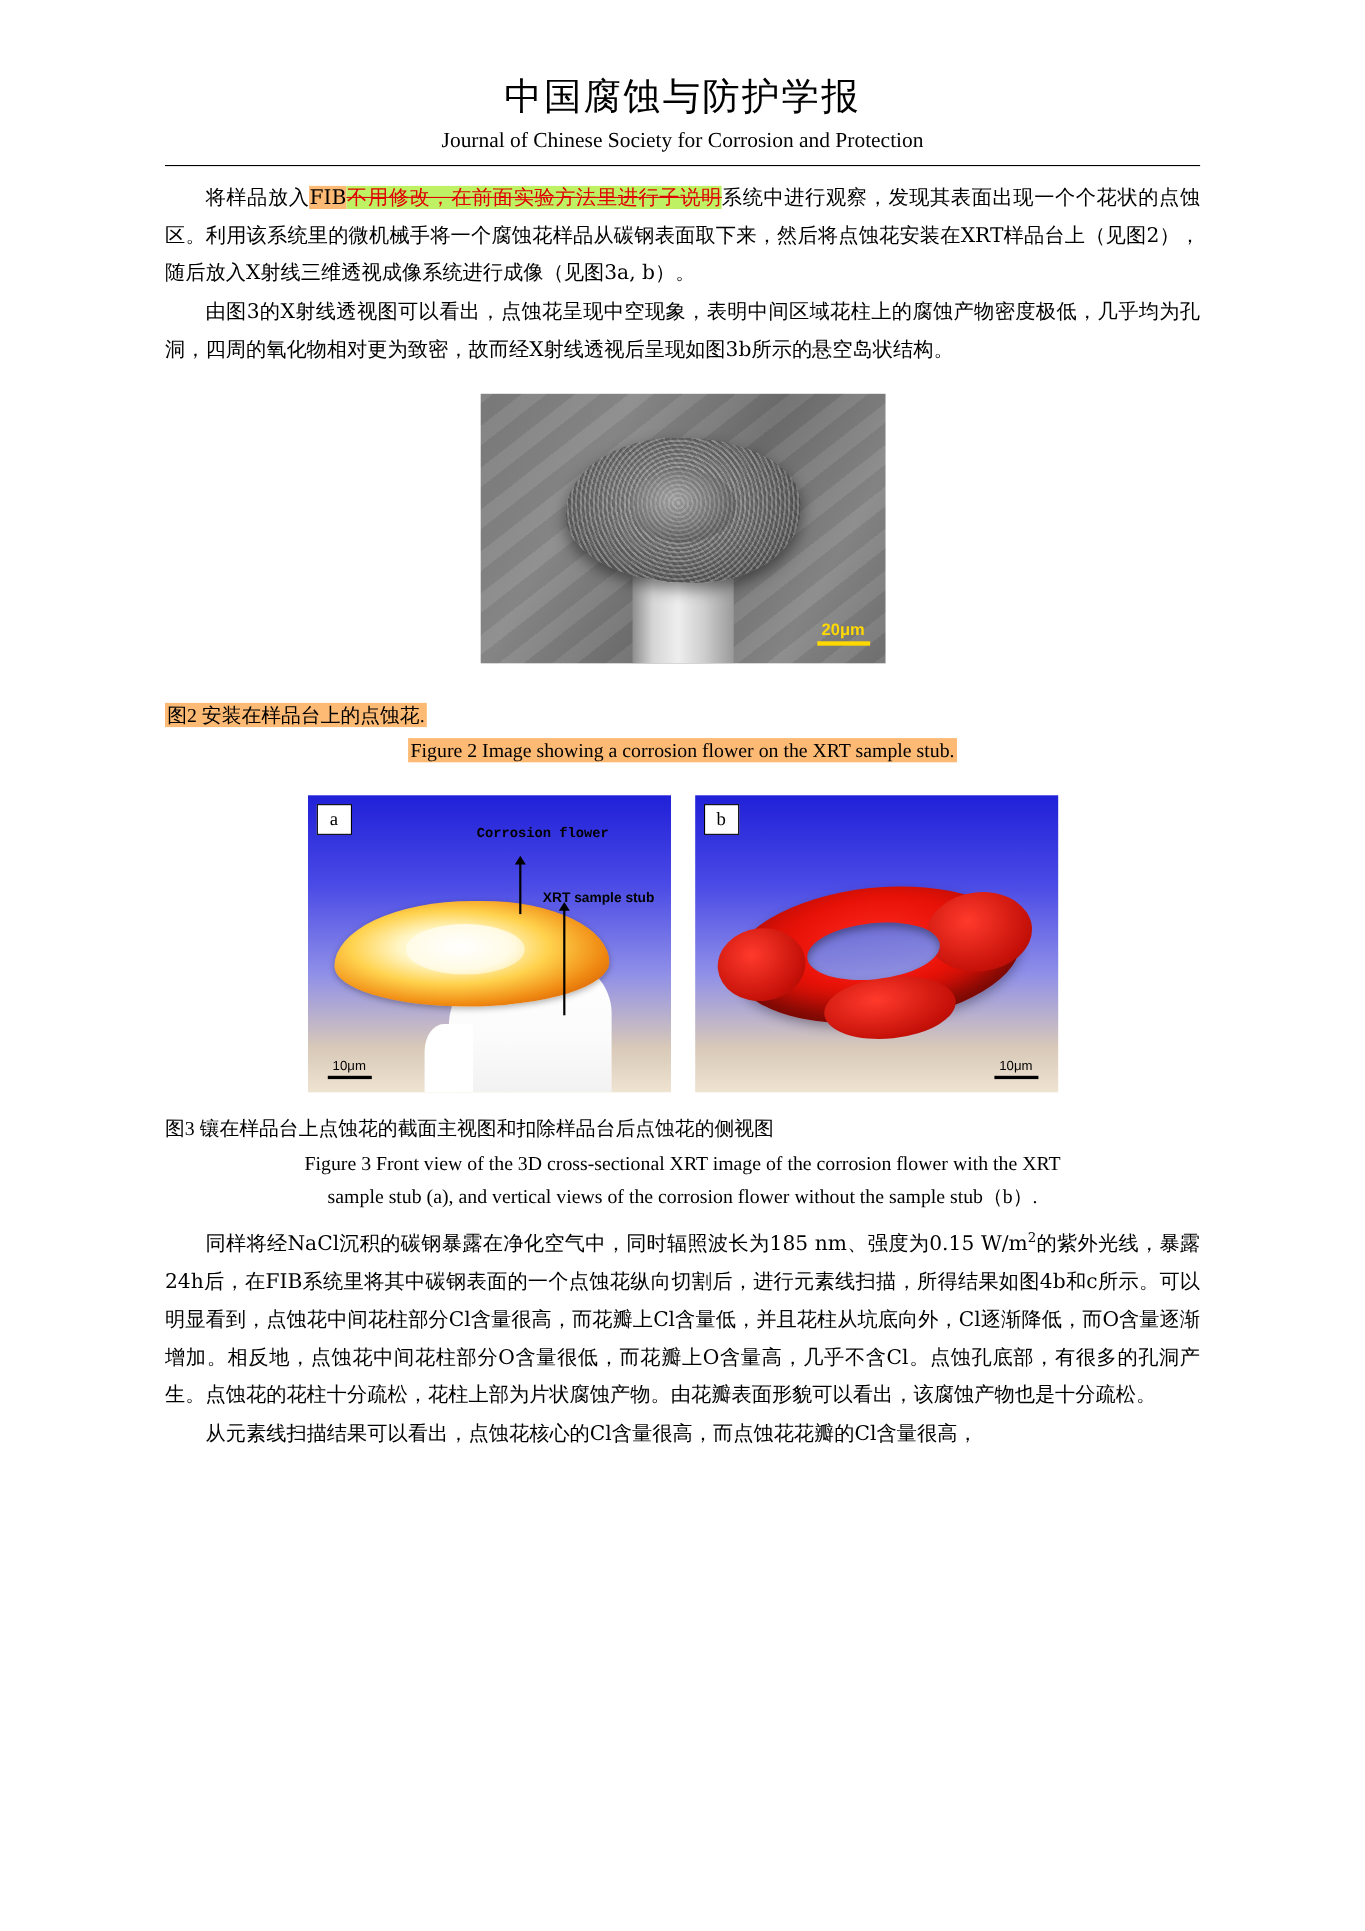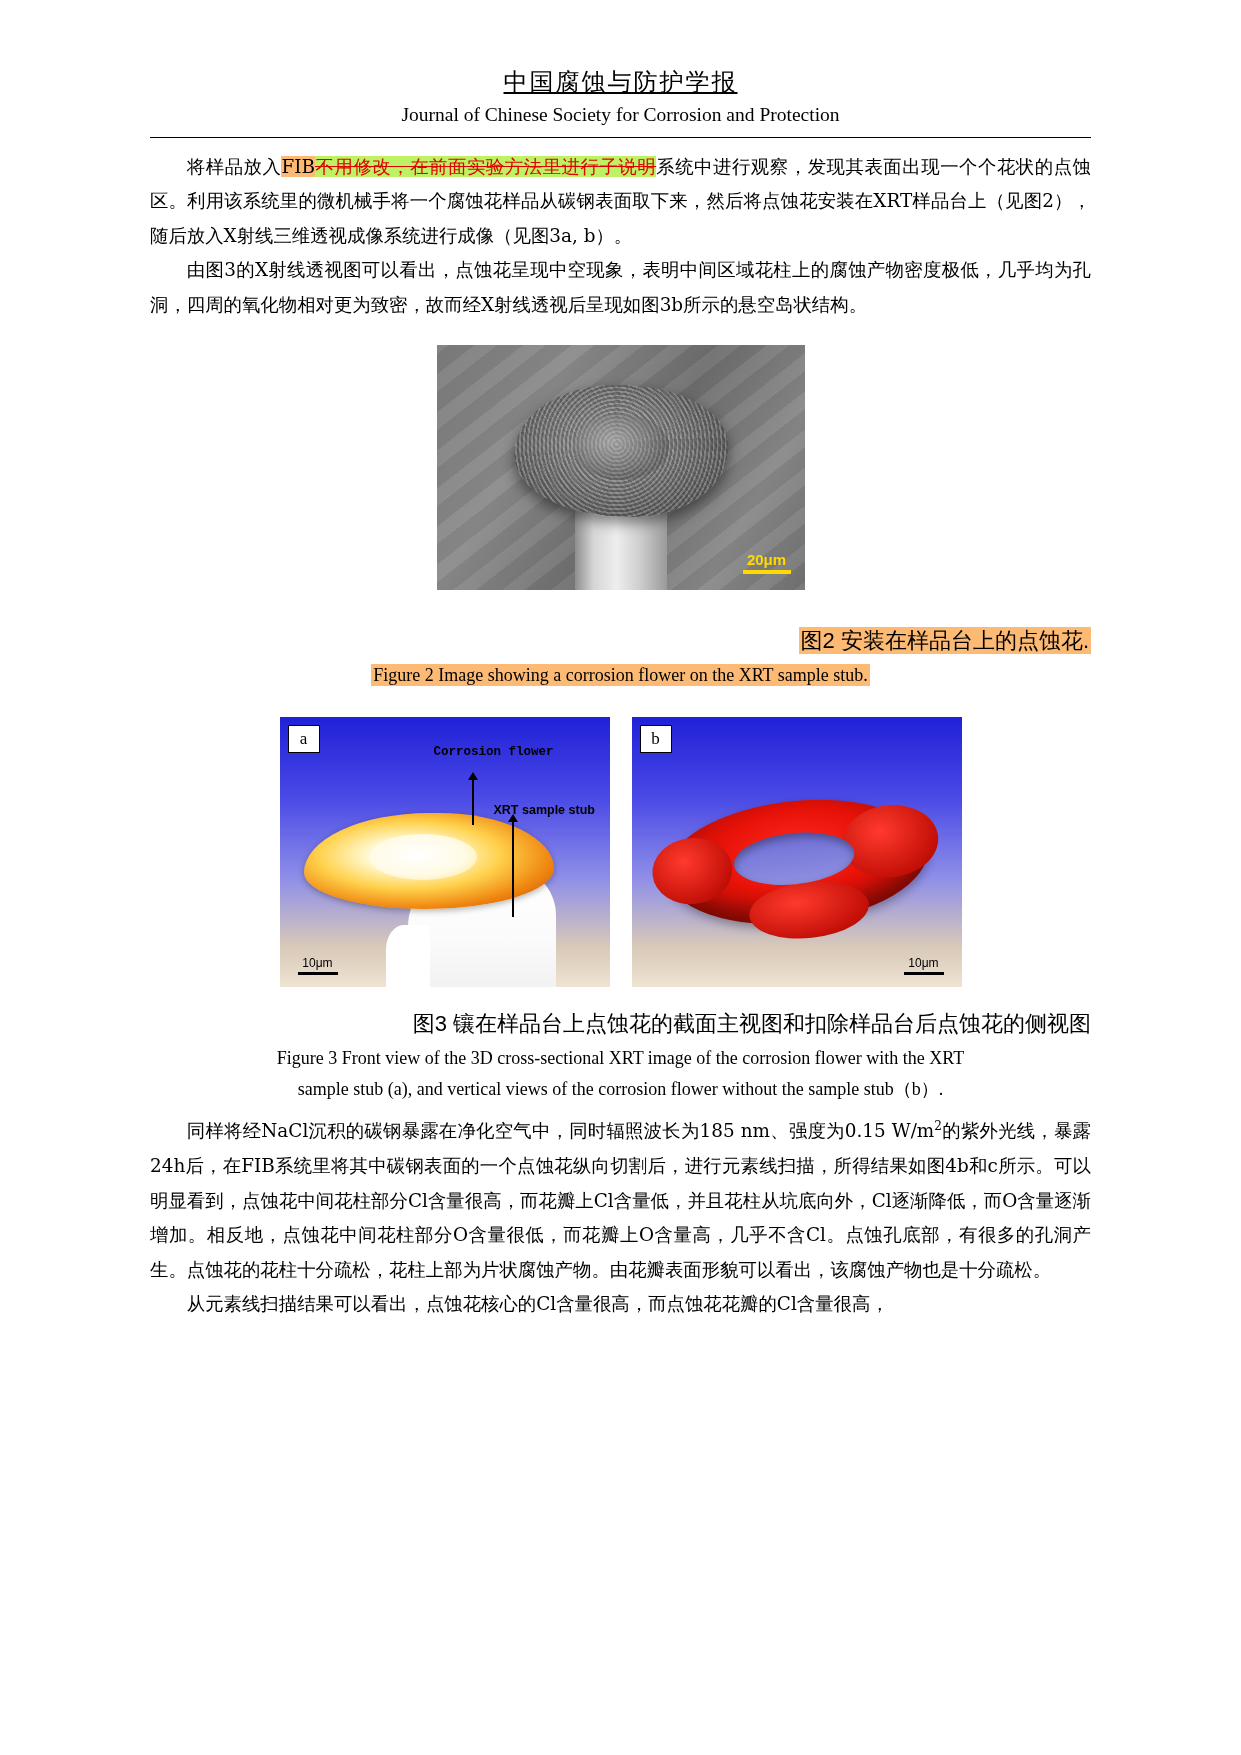--- a/index.html
+++ b/index.html
@@ -23,25 +23,24 @@
     box-sizing: border-box;
     padding: 0 150px;
   }
   
   .header {
     text-align: center;
     padding-top: 66px;
   }
   .header .cn-title {
     font-family: "DejaVu Serif", serif;
-    font-size: 24px;
+    font-size: 34px;
     letter-spacing: 2px;
     line-height: 1.35;
     font-weight: 400;
-    text-decoration: underline;
   }
   .header .en-title {
     font-family: "Liberation Serif", serif;
     font-size: 19.5px;
     line-height: 1.5;
     margin-top: 2px;
   }
   .rule {
     border: none;
     border-top: 1.6px solid #000;
@@ -155,23 +154,23 @@
   }
   .fig2 .scalebar .bar {
     display: block;
     width: 48px;
     height: 4px;
     background: #ffd900;
     margin: 2px auto 0 auto;
   }
   
   .cap {
-    text-align: right;
-    font-family: Liberation Sans, sans-serif;
-    font-size: 22px;
+    text-align: left;
+    font-family: Liberation Serif, serif;
+    font-size: 18px;
     line-height: 1.75;
   }
   .cap-en {
     font-family: "Liberation Serif", serif;
     font-size: 18px;
     line-height: 1.7;
     text-align: center;
   }
   .fig2-caption {
     margin-top: 32px;

